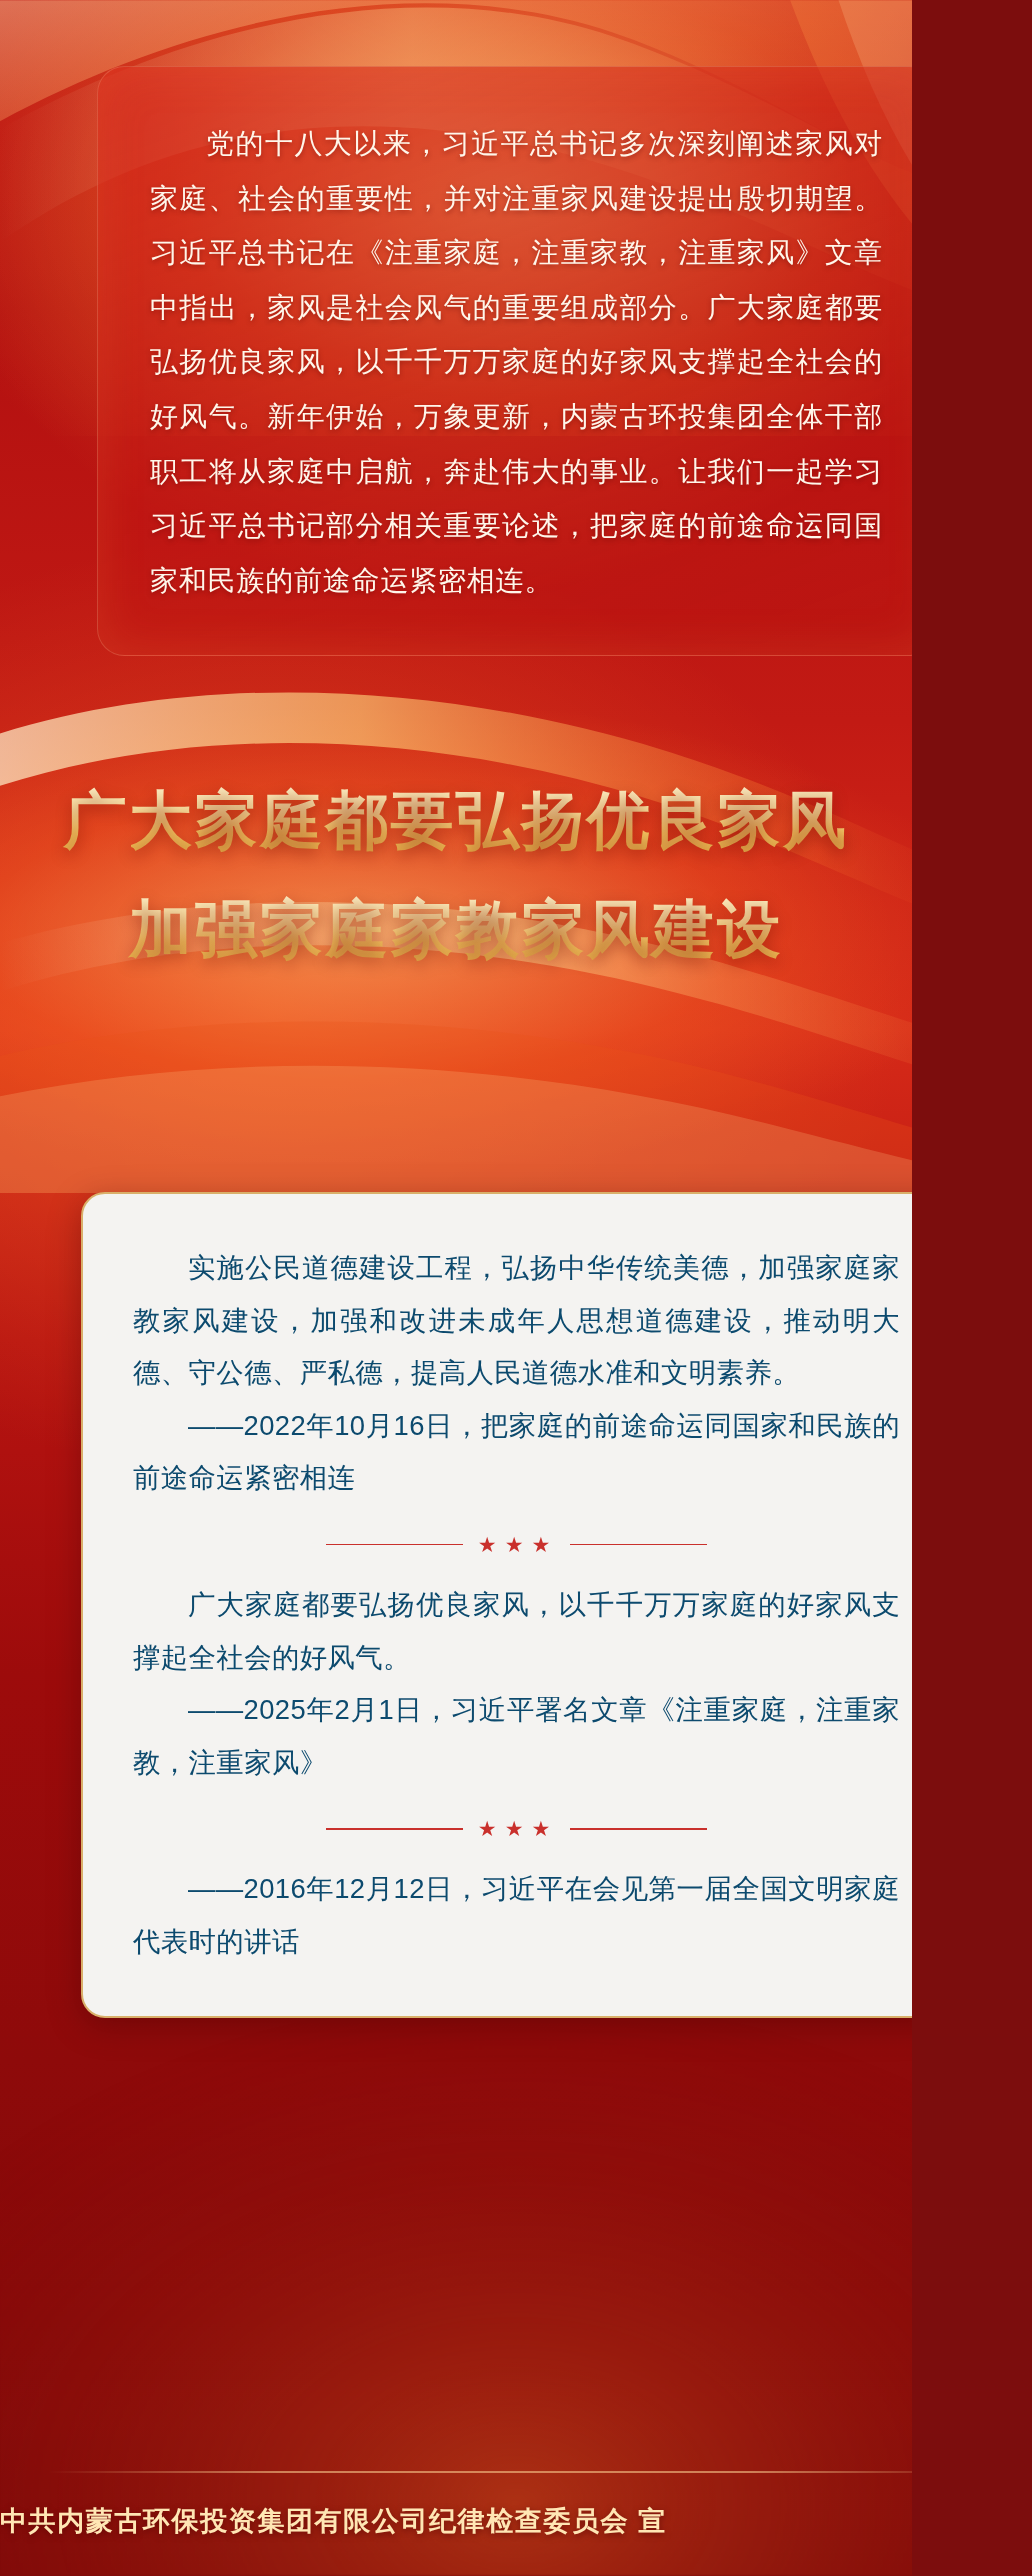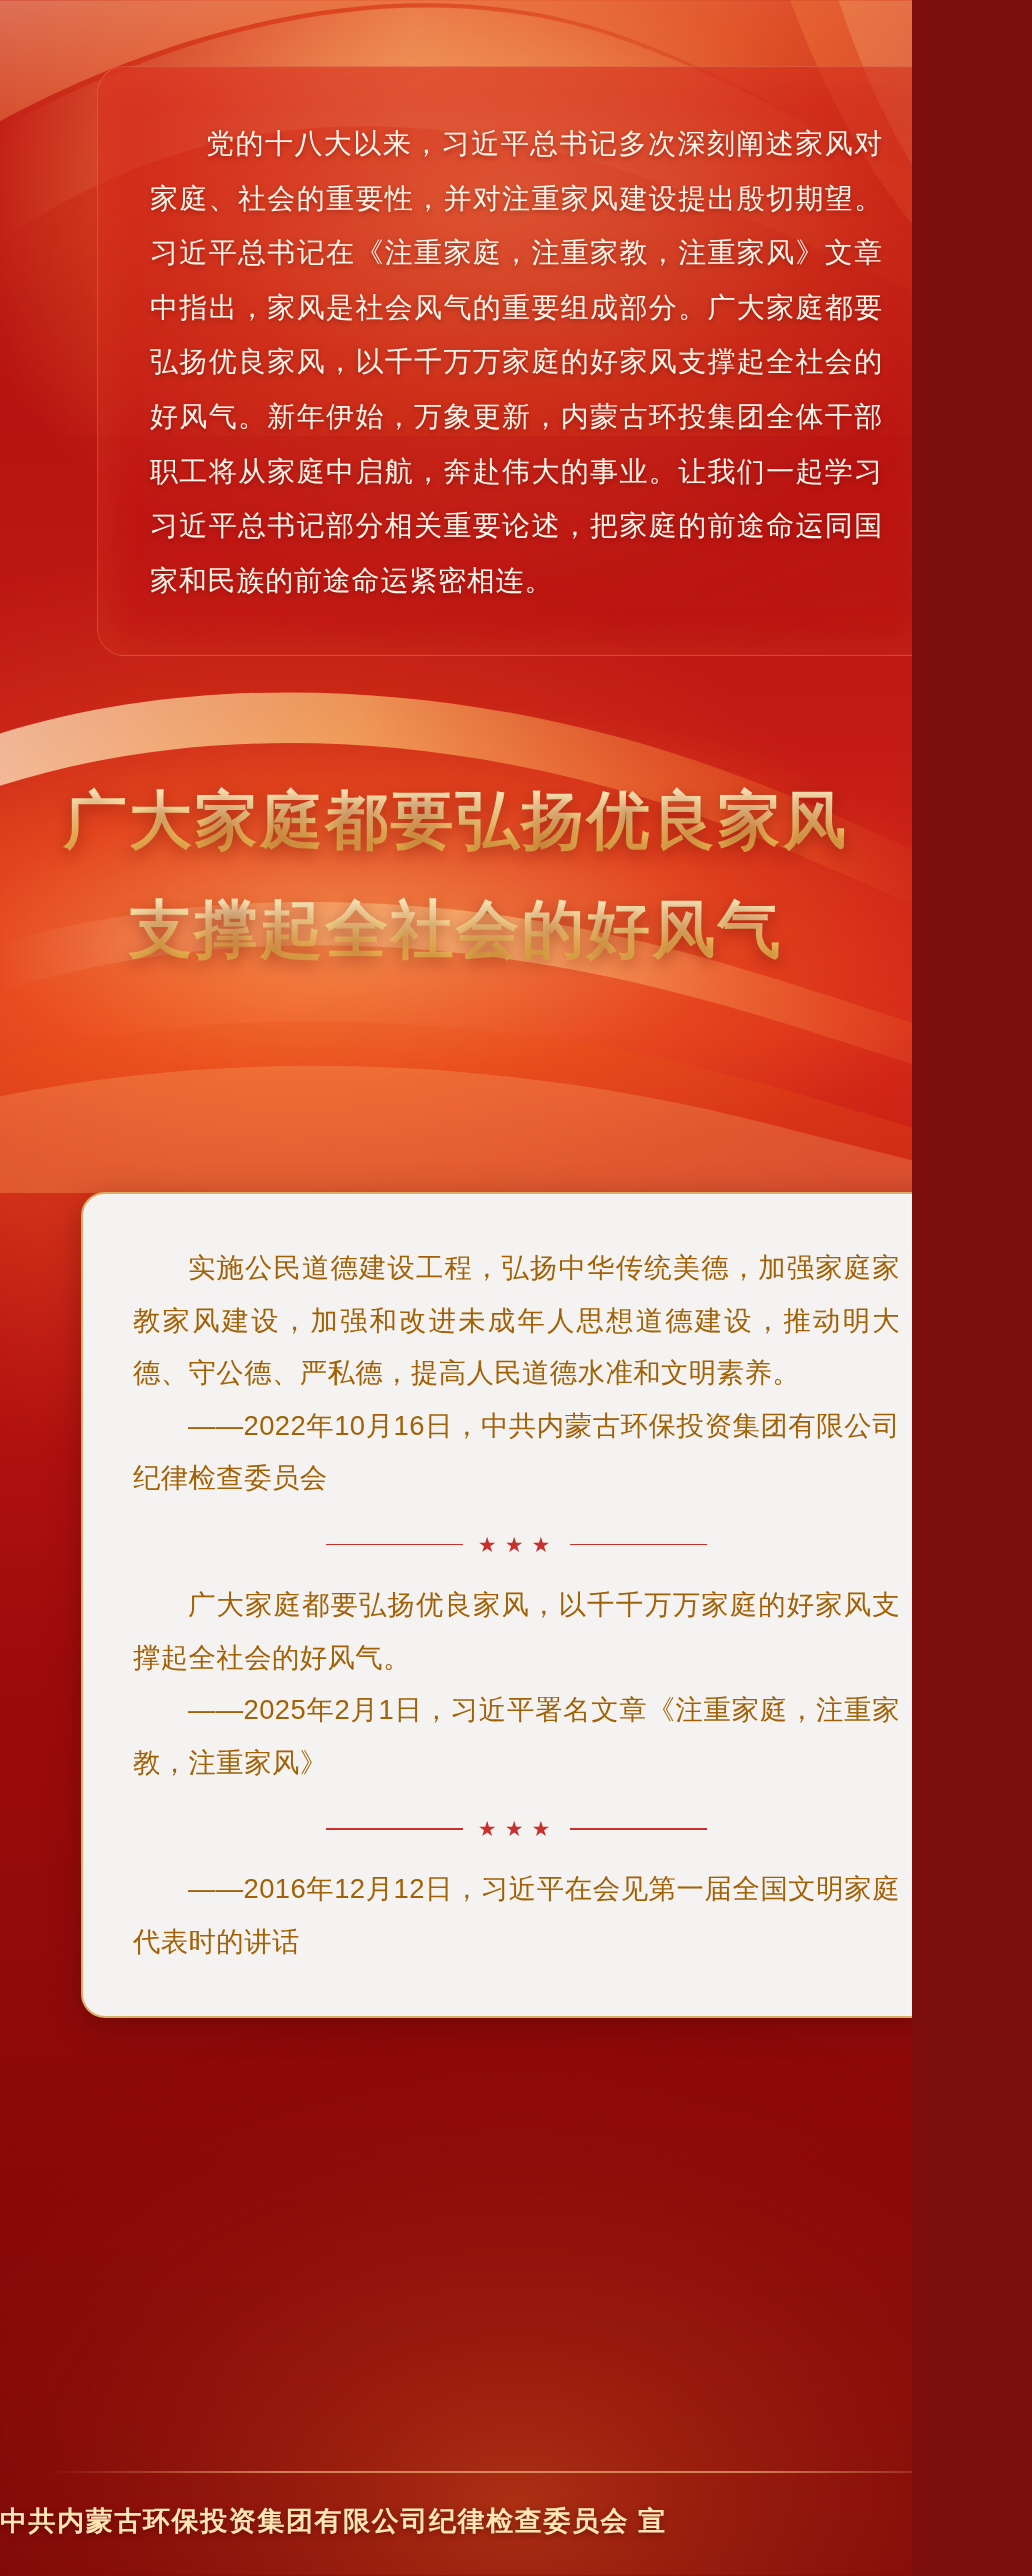--- a/index.html
+++ b/index.html
@@ -110,21 +110,21 @@
     top: 1192px;
     width: 871px;
     box-sizing: border-box;
     padding: 48px 50px 47px 50px;
     border-radius: 24px;
     background: #f4f3f1;
     border: 2.4px solid #d9b06a;
     box-shadow: 0 8px 32px rgba(60,0,0,0.35);
   }
   .bottom-card .block {
-    color: #a16207;
+    color: #0c4a6e;
   }
   .bottom-card .body {
     margin: 0;
     font-size: 27.4px;
     line-height: 1.92;
     letter-spacing: 0.4px;
     text-indent: 55px;
     text-align: justify;
   }
   .bottom-card .source {
@@ -235,28 +235,28 @@
     </defs>
     <rect x="0" y="0" width="1280" height="900" fill="url(#bg1)"></rect>
   </svg>
 
   <div class="top-card">
     <p>党的十八大以来，习近平总书记多次深刻阐述家风对家庭、社会的重要性，并对注重家风建设提出殷切期望。习近平总书记在《注重家庭，注重家教，注重家风》文章中指出，家风是社会风气的重要组成部分。广大家庭都要弘扬优良家风，以千千万万家庭的好家风支撑起全社会的好风气。新年伊始，万象更新，内蒙古环投集团全体干部职工将从家庭中启航，奔赴伟大的事业。让我们一起学习习近平总书记部分相关重要论述，把家庭的前途命运同国家和民族的前途命运紧密相连。</p>
   </div>
 
   <div class="headline">
     <div class="line line1">广大家庭都要弘扬优良家风</div>
-    <div class="line line2">支撑起全社会的好风气</div>
+    <div class="line line2">加强家庭家教家风建设</div>
   </div>
 
   <div class="bottom-card">
 
     <div class="block">
       <p class="body">实施公民道德建设工程，弘扬中华传统美德，加强家庭家教家风建设，加强和改进未成年人思想道德建设，推动明大德、守公德、严私德，提高人民道德水准和文明素养。</p>
-      <p class="source">——2022年10月16日，中共内蒙古环保投资集团有限公司纪律检查委员会</p>
+      <p class="source">——2022年10月16日，把家庭的前途命运同国家和民族的前途命运紧密相连</p>
     </div>
 
     <div class="divider">
       <span class="bar"></span>
       <span class="stars">★★★</span>
       <span class="bar"></span>
     </div>
 
     <div class="block">
       <p class="body">广大家庭都要弘扬优良家风，以千千万万家庭的好家风支撑起全社会的好风气。</p>

